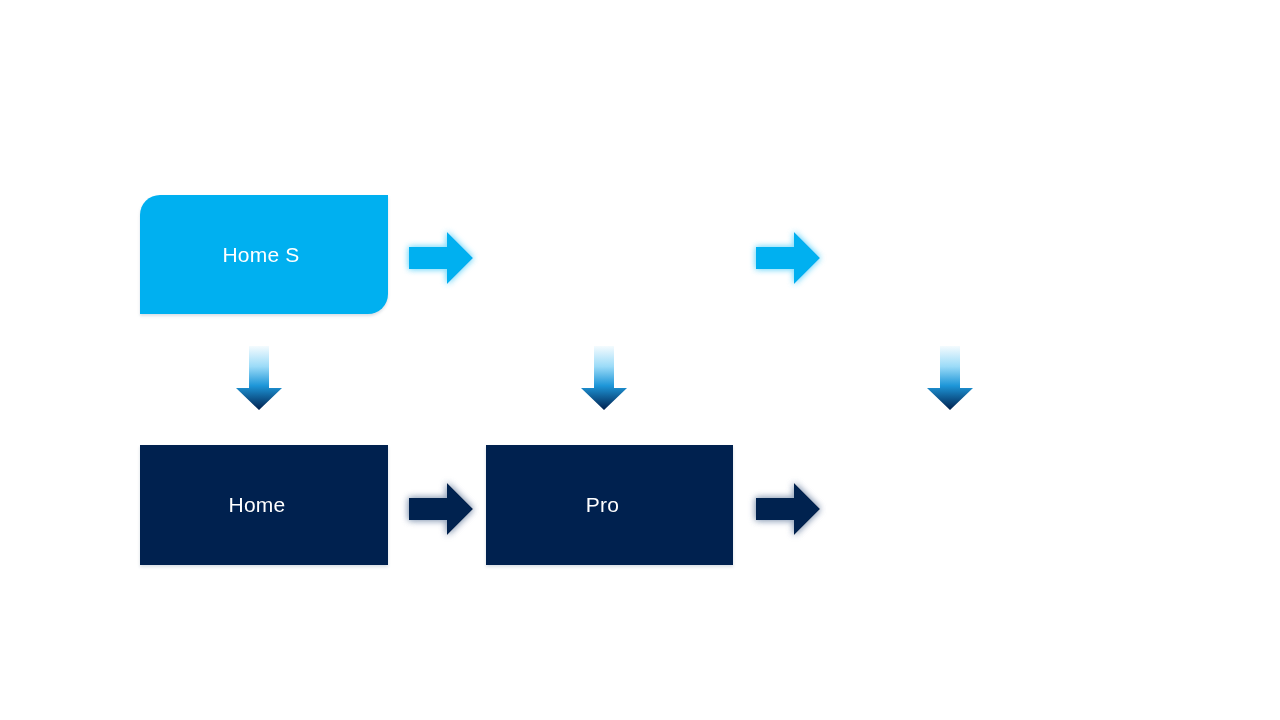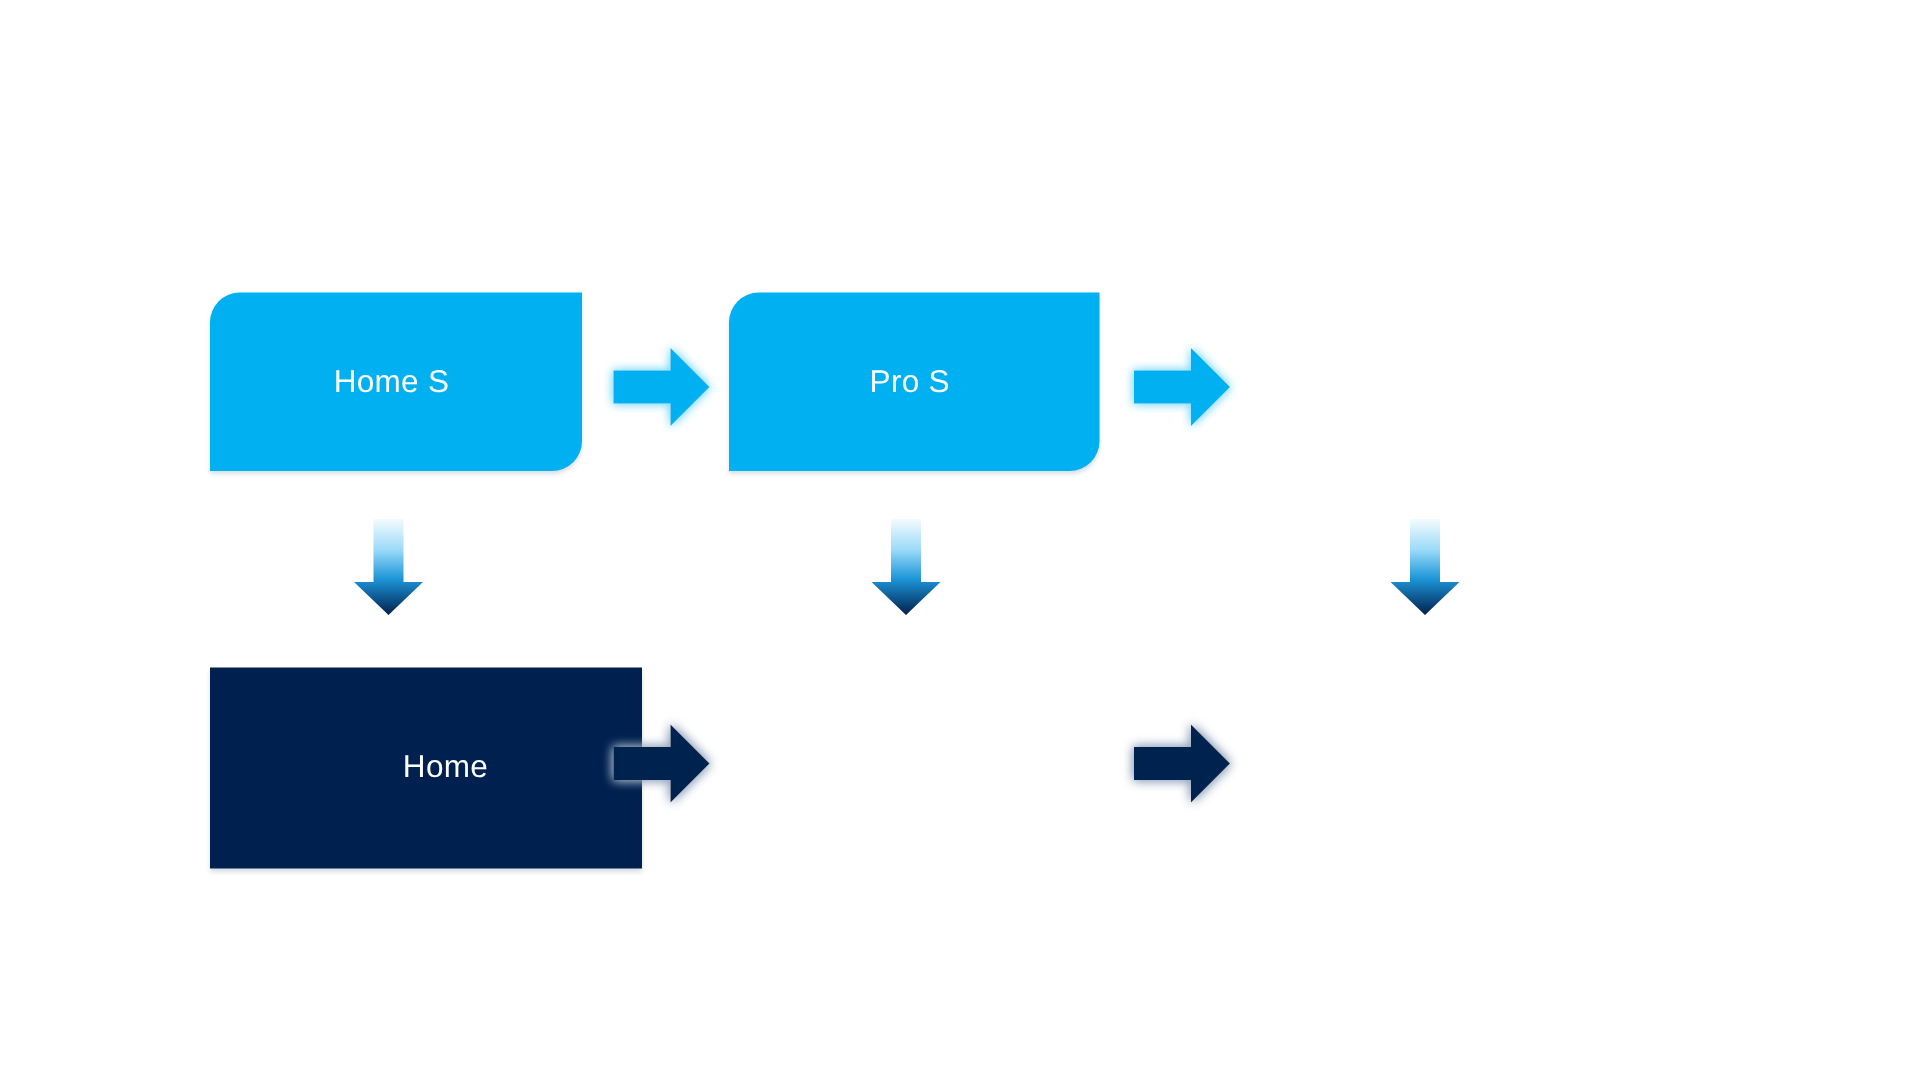--- a/index.html
+++ b/index.html
@@ -30,24 +30,23 @@
     letter-spacing: 0.2px;
     box-shadow: 0 2px 3px rgba(130,150,170,0.30);
   }
   .node.top {
     top: 167px;
     background: var(--top-box-fill, #00B0F0);
     border-radius: 20px 0 20px 0; 
   }
   .node.bottom {
     top: 417px;
-    height: 134px;
+    height: 120px;
     background: var(--bottom-box-fill, #00214F);
     border-radius: 0;
-    padding-left: 40px;
   }
   .node.col1 { left: 140px; width: 248px; }
   .node.col2 { left: 486px; }
   .node.col3 { left: 831px; }
   .node.top  .label { transform: translateX(-3px); }
   .node.bottom .label { transform: translateX(-7px); }
 
   svg.arrow { position: absolute; overflow: visible; display: block; }
   .r-arrow { width: 64px; height: 52px; }
   .r-arrow.row1 { top: 204px; }
@@ -95,26 +94,26 @@
           <feMergeNode in="gblur2"></feMergeNode>
           <feMergeNode in="SourceGraphic"></feMergeNode>
         </feMerge>
       </filter>
     </defs>
   </svg>
 
   <div class="node top col1">
     <span class="label">Home S</span>
   </div>
-  <div class="node top col2">
-    <span class="label">Pro S</span>
-  </div>
 
   <div class="node bottom col1">
     <span class="label">Home</span>
+  </div>
+  <div class="node bottom col2">
+    <span class="label">Pro</span>
   </div>
 
   <svg class="arrow r-arrow row1 gap1" viewBox="0 0 64 52">
     <polygon class="cyan-poly" points="0,15 38,15 38,0 64,26 38,52 38,37 0,37"></polygon>
   </svg>
   <svg class="arrow r-arrow row1 gap2" viewBox="0 0 64 52">
     <polygon class="cyan-poly" points="0,15 38,15 38,0 64,26 38,52 38,37 0,37"></polygon>
   </svg>
 
   <svg class="arrow r-arrow row2 gap1" viewBox="0 0 64 52">

